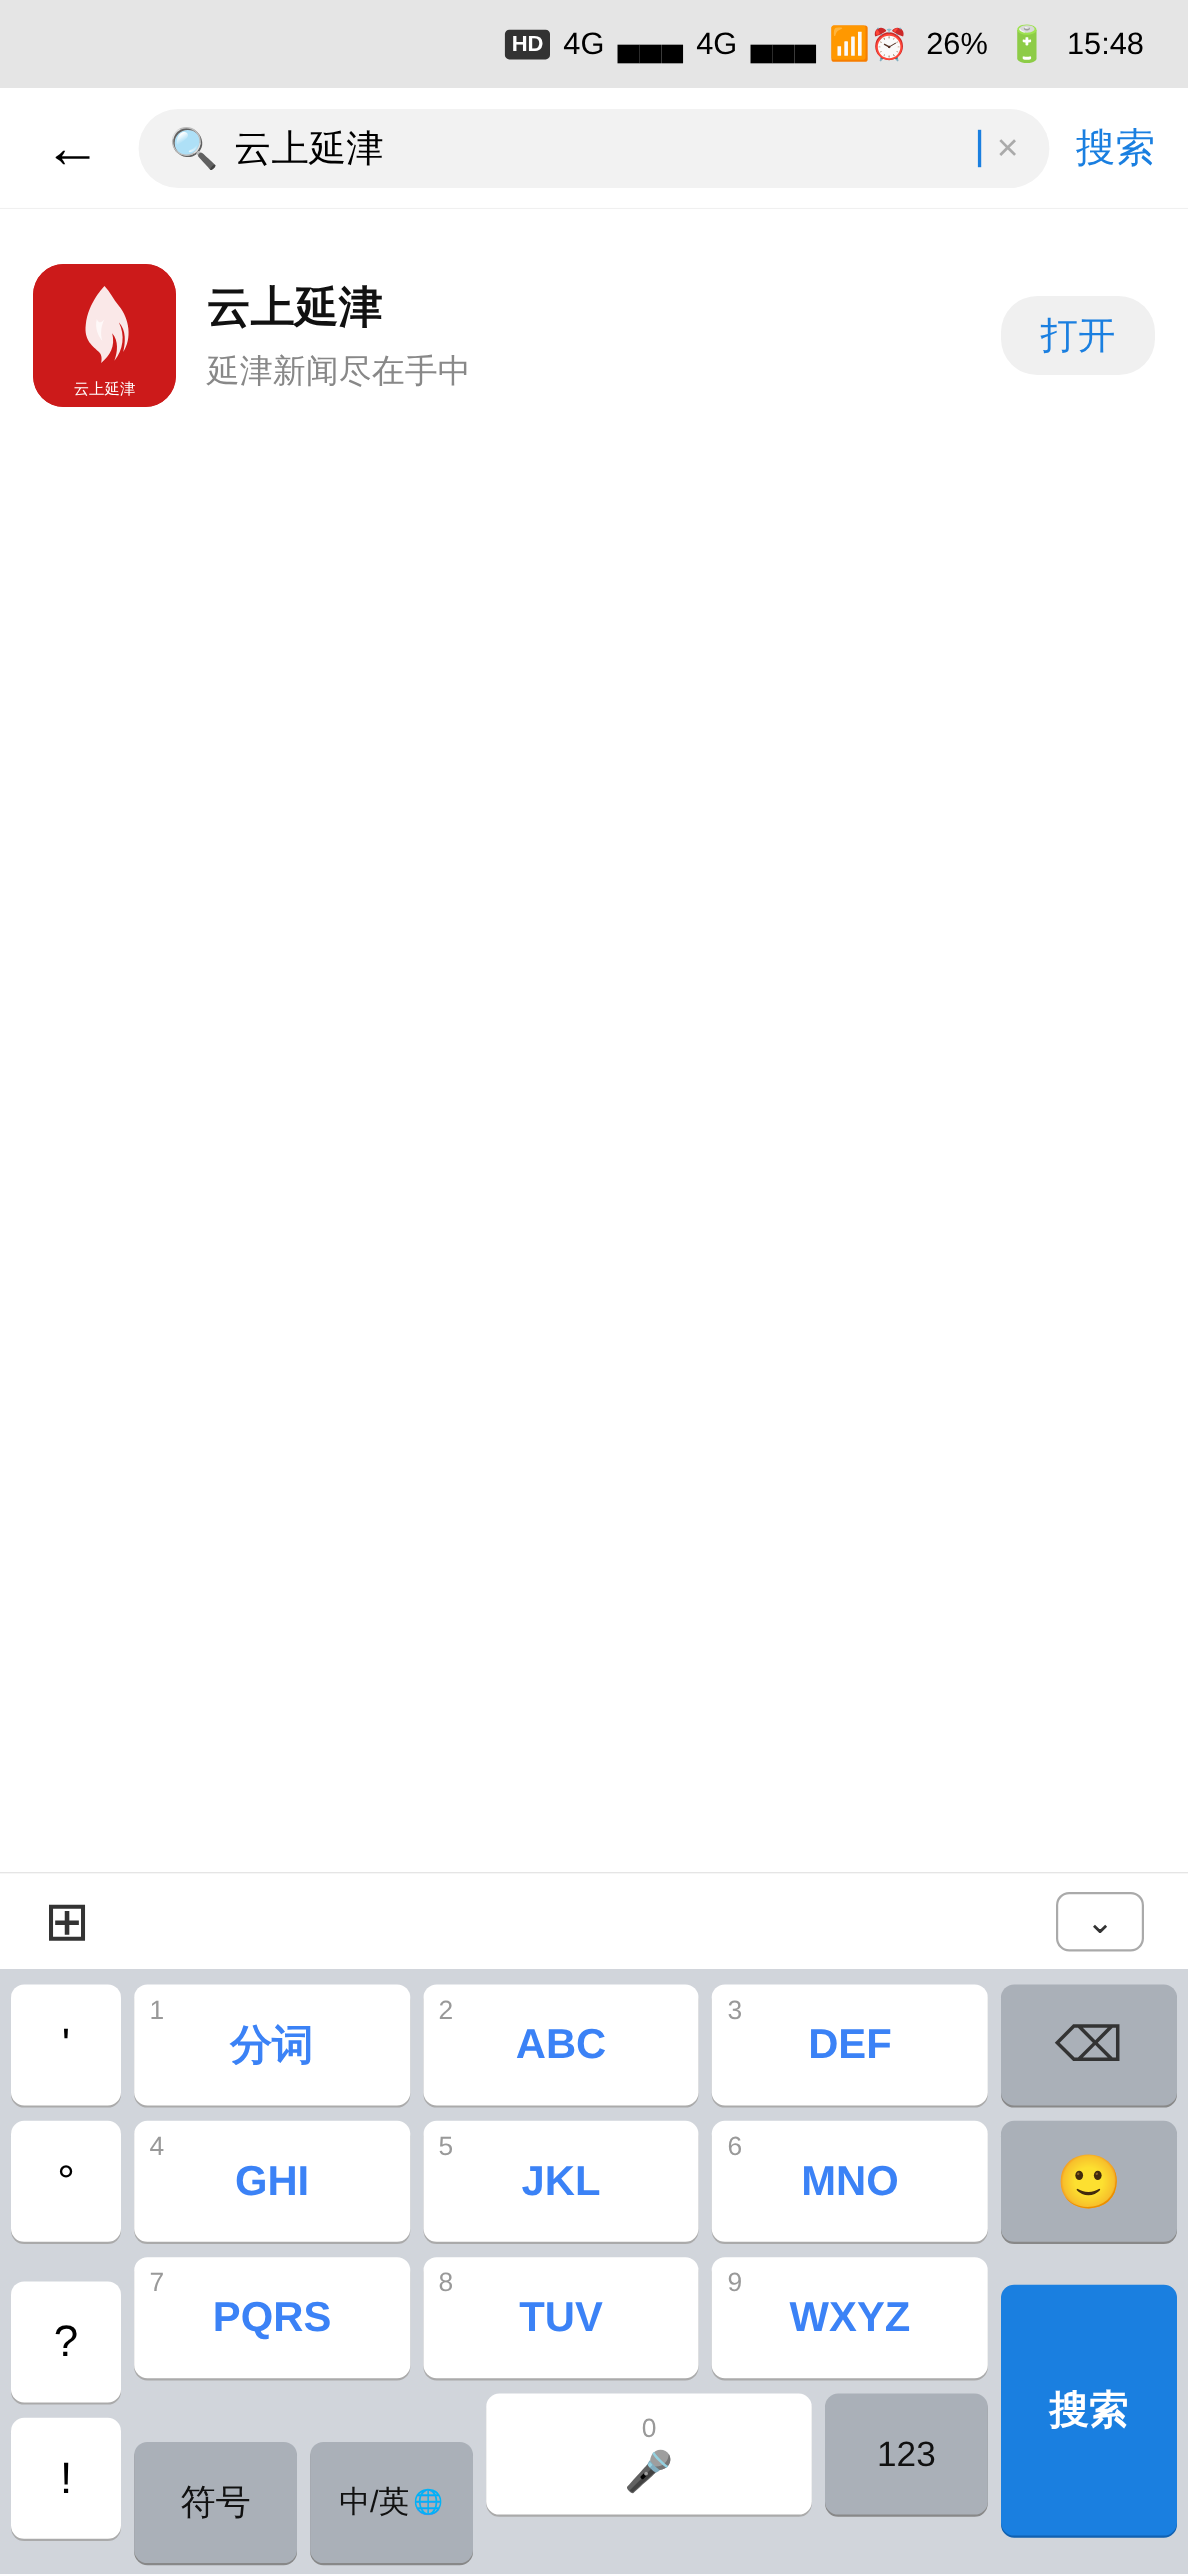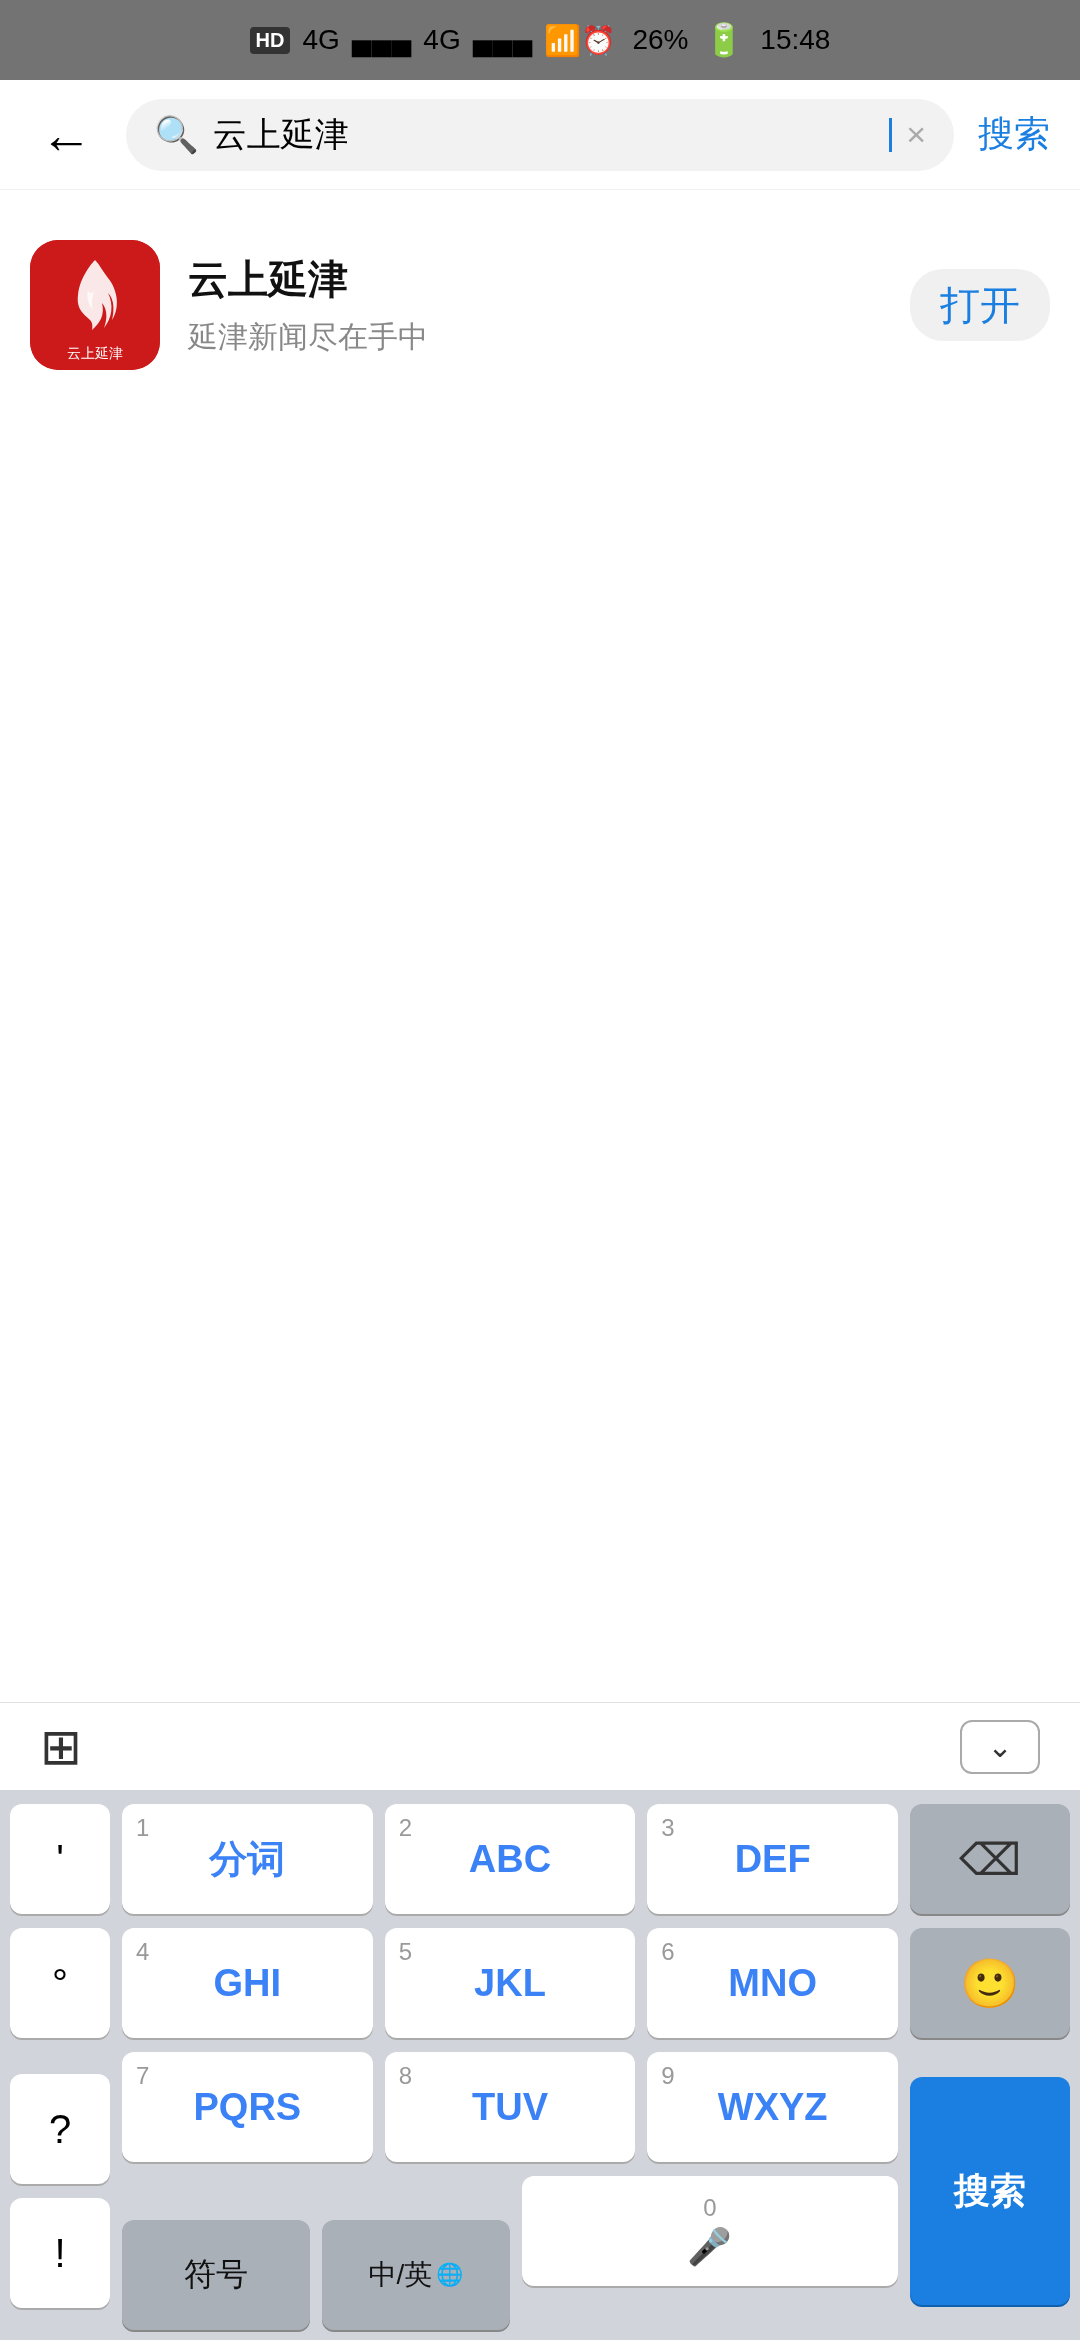--- a/index.html
+++ b/index.html
@@ -9,24 +9,24 @@
       height: 2340px;
       font-family: -apple-system, "PingFang SC", "Hiragino Sans GB", "Microsoft YaHei", sans-serif;
       background: #fff;
       overflow: hidden;
     }
 
     
     .status-bar {
       width: 100%;
       height: 80px;
-      background: #737373;
-      display: flex;
-      align-items: center;
-      justify-content: center;
+      background: #e5e5e5;
+      display: flex;
+      align-items: center;
+      justify-content: flex-end;
       padding: 0 40px;
       font-size: 28px;
       color: #000;
     }
     .status-left {
       display: flex;
       align-items: center;
       gap: 12px;
     }
     .status-right {
@@ -136,21 +136,21 @@
       color: #888;
     }
     .open-btn {
       width: 140px;
       height: 72px;
       border-radius: 33px;
       background: #f0f0f0;
       display: flex;
       align-items: center;
       justify-content: center;
-      font-size: 40px;
+      font-size: 34px;
       color: #1a7fe0;
       cursor: pointer;
       flex-shrink: 0;
       border: none;
     }
 
     
     .keyboard-container {
       position: absolute;
       bottom: 0;
@@ -469,19 +469,20 @@
         <div class="alpha-row">
           <div class="bottom-key">符号</div>
           <div class="bottom-key" style="font-size:28px;">
             <span>中/英</span>
             <span style="font-size:22px;margin-left:4px;">🌐</span>
           </div>
           <div class="space-key">
             <span class="space-number">0</span>
             <span class="space-mic">🎤</span>
           </div>
+          <div class="num-key">123</div>
         </div>
       </div>
       <div class="search-action-key">搜索</div>
     </div>
 
   </div>
 </div>
 
 </body></html>

